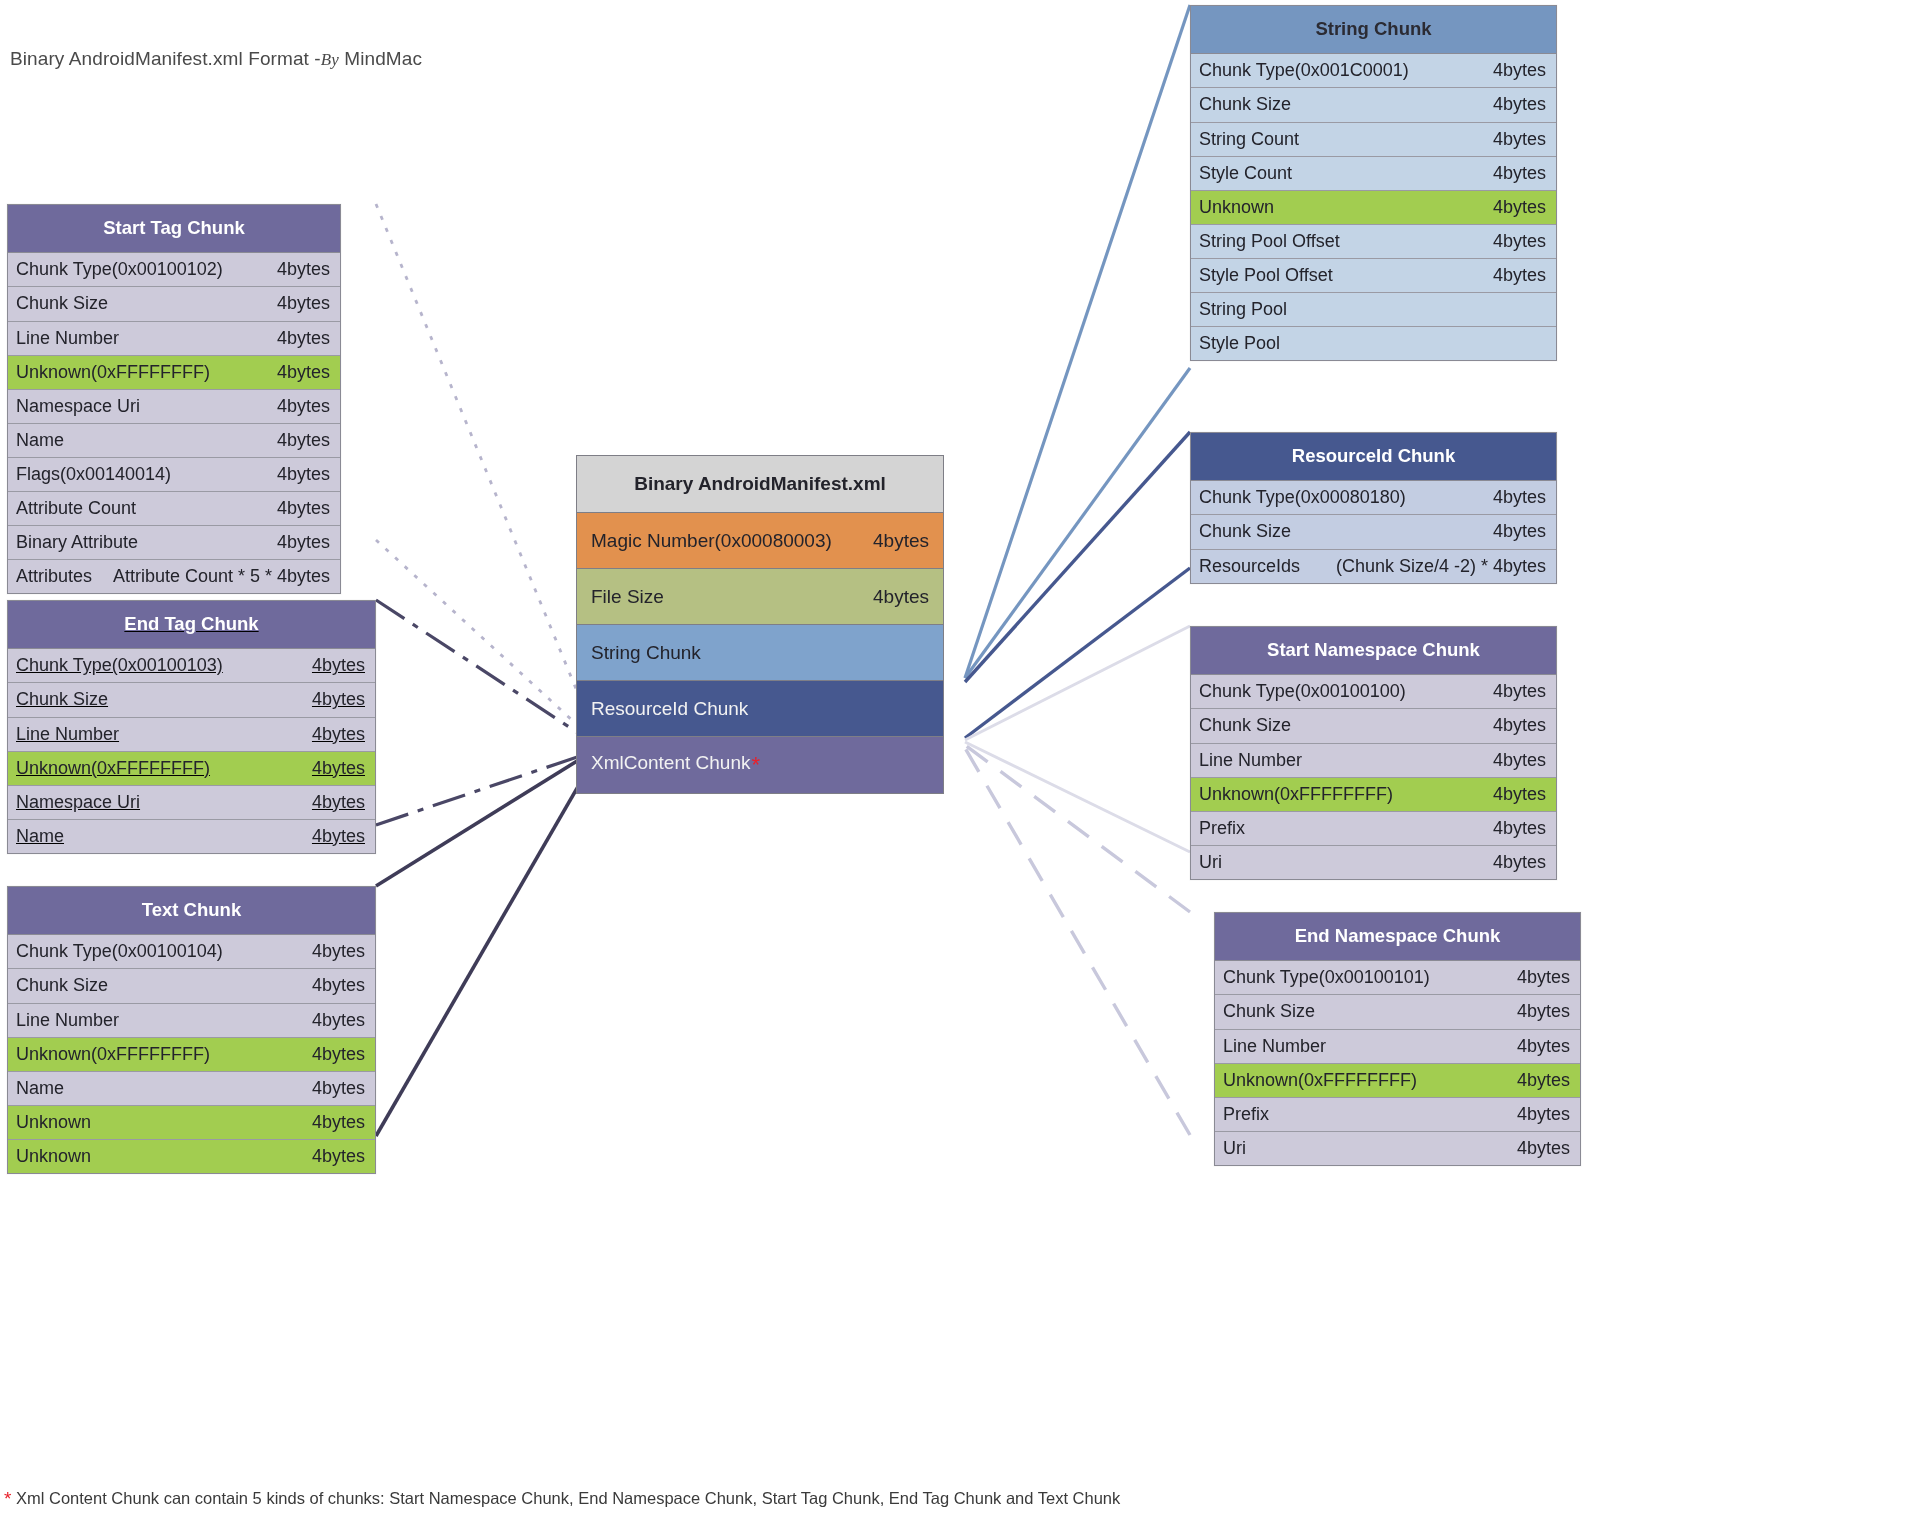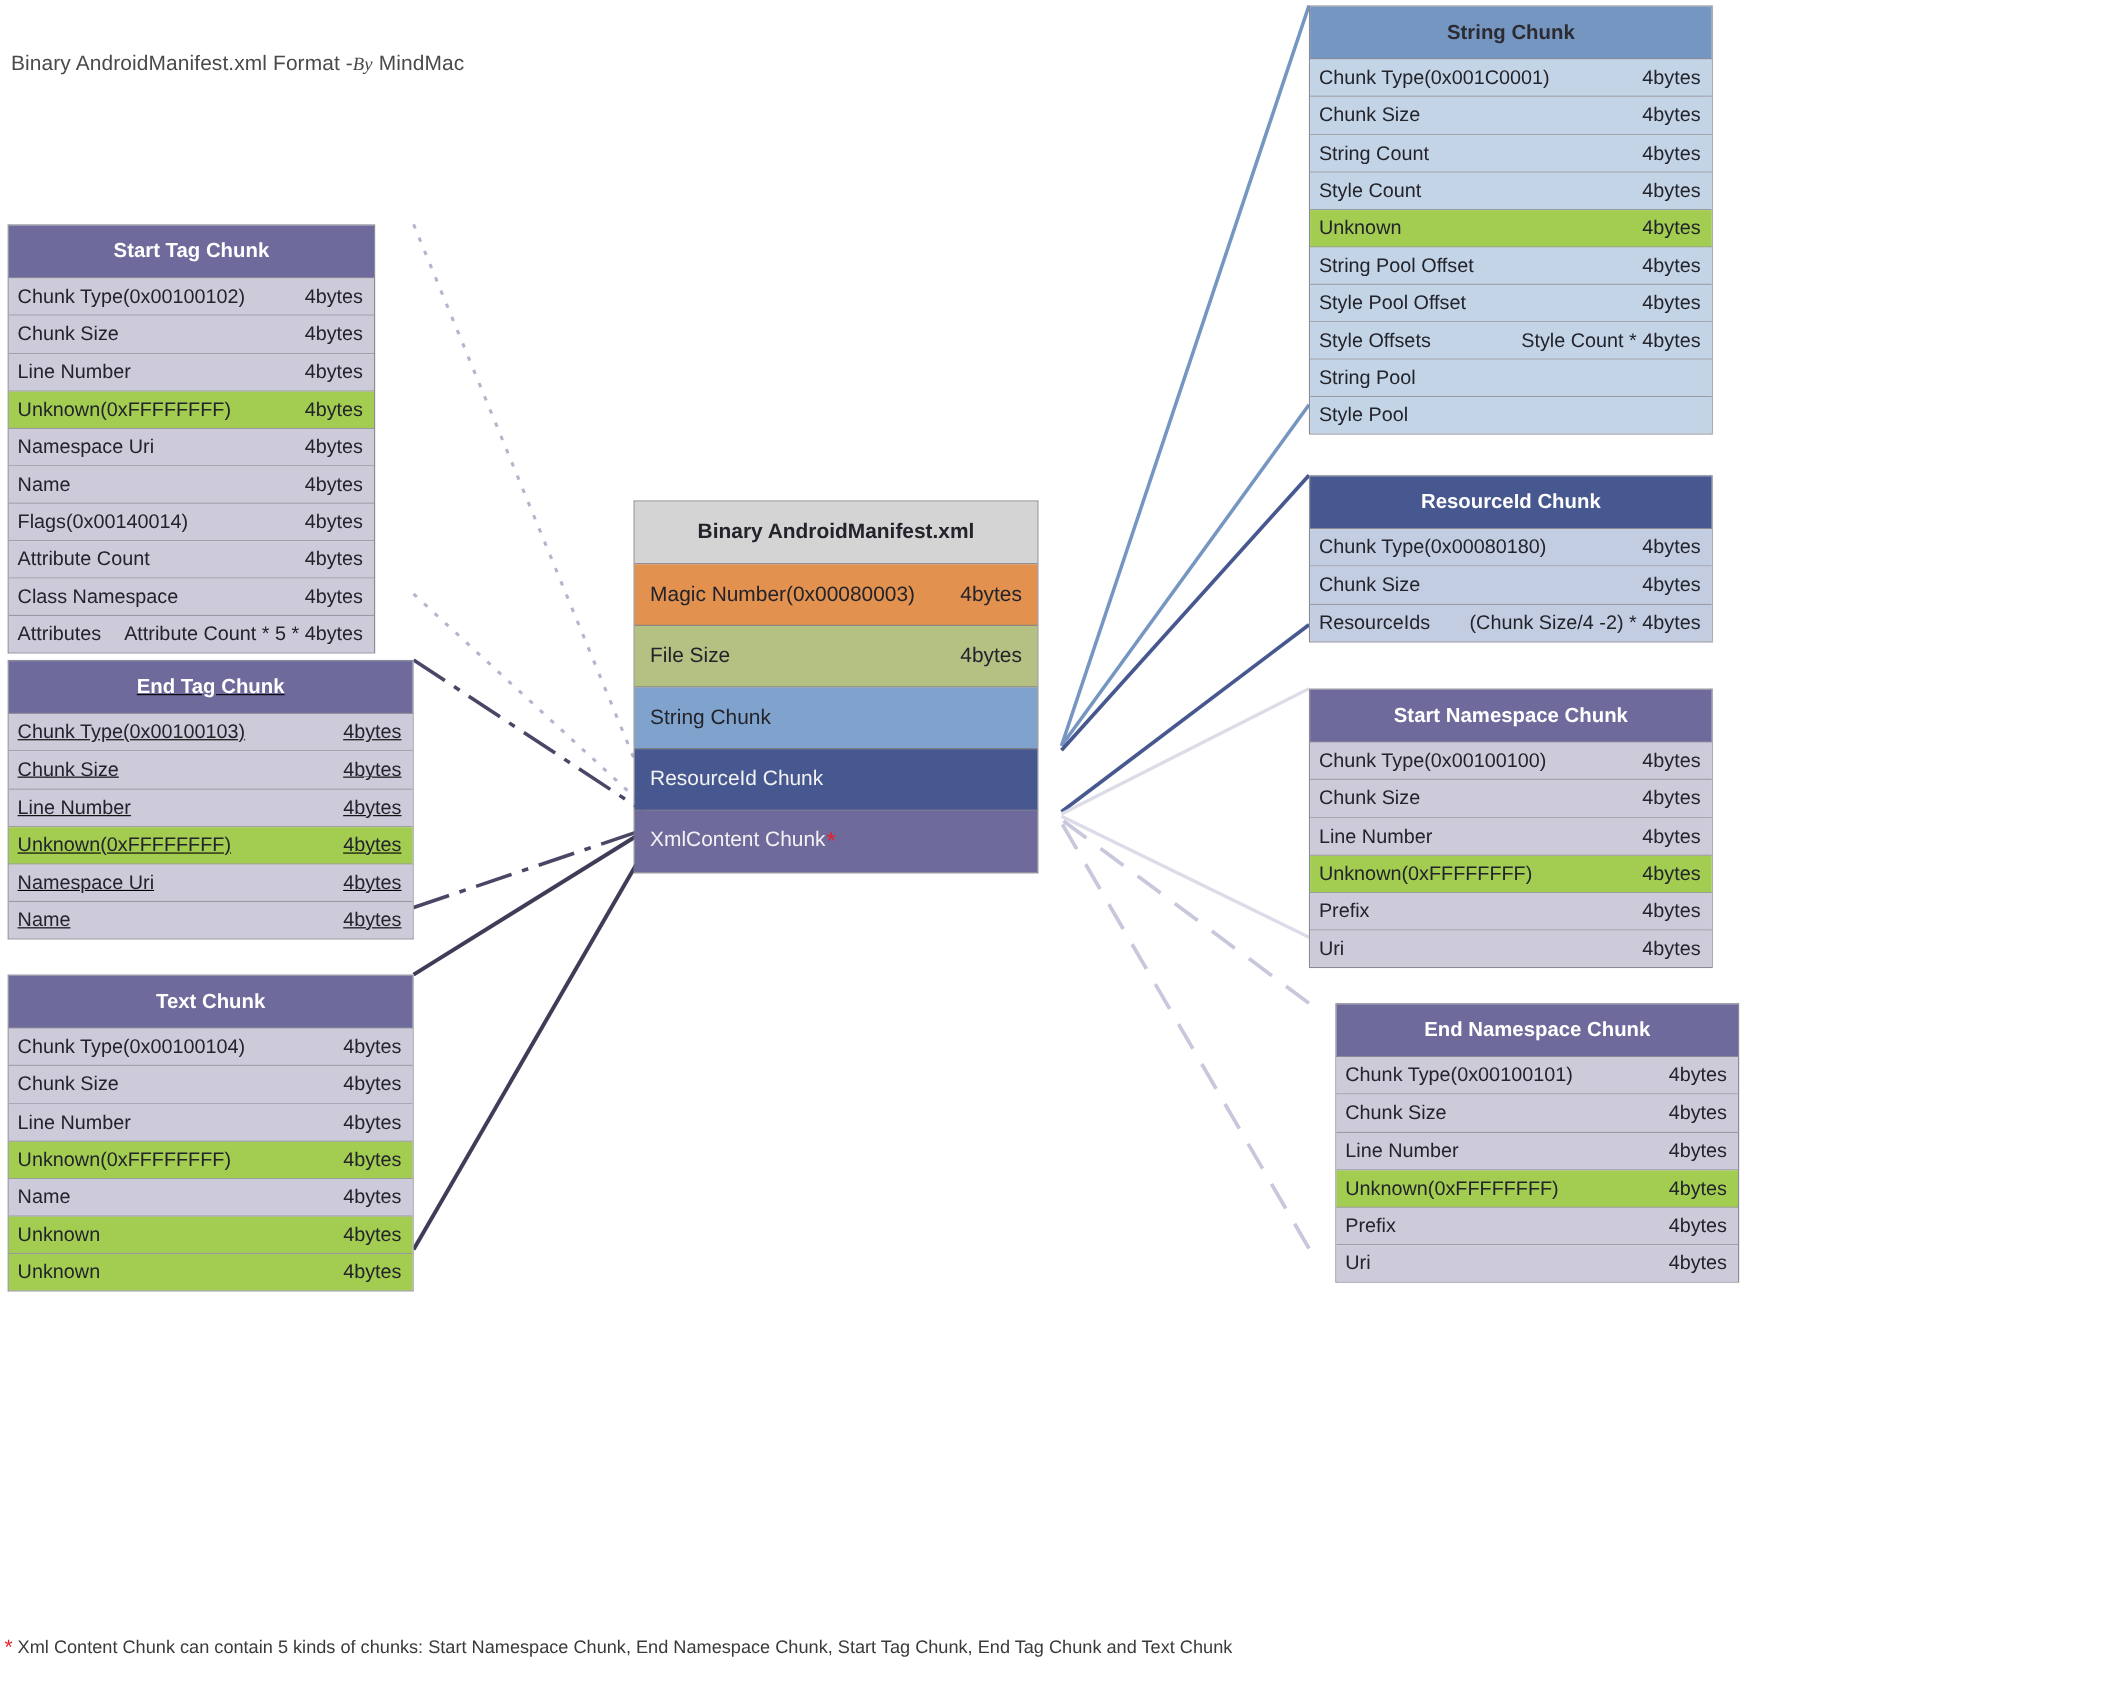--- a/index.html
+++ b/index.html
@@ -206,21 +206,21 @@
       </div>
     <div class="row p-row">
         <span class="k">Flags(0x00140014)</span>
         <span class="v">4bytes</span>
       </div>
     <div class="row p-row">
         <span class="k">Attribute Count</span>
         <span class="v">4bytes</span>
       </div>
     <div class="row p-row">
-        <span class="k">Class Namespace</span>
+        <span class="k">Binary Attribute</span>
         <span class="v">4bytes</span>
       </div>
     <div class="row p-row">
         <span class="k">Attributes</span>
         <span class="v">Attribute Count * 5 * 4bytes</span>
       </div>
   </div>
 
   <div class="chunk" style="left:7px; top:600px; width:369px;text-decoration:underline;">
     <div class="hdr p-hdr">End Tag Chunk</div>
@@ -304,24 +304,20 @@
         <span class="k">Unknown</span>
         <span class="v">4bytes</span>
       </div>
     <div class="row b-row">
         <span class="k">String Pool Offset</span>
         <span class="v">4bytes</span>
       </div>
     <div class="row b-row">
         <span class="k">Style Pool Offset</span>
         <span class="v">4bytes</span>
-      </div>
-    <div class="row b-row">
-        <span class="k">Style Offsets</span>
-        <span class="v">Style Count * 4bytes</span>
       </div>
     <div class="row b-row">
         <span class="k">String Pool</span>
         <span class="v"></span>
       </div>
     <div class="row b-row">
         <span class="k">Style Pool</span>
         <span class="v"></span>
       </div>
   </div>

